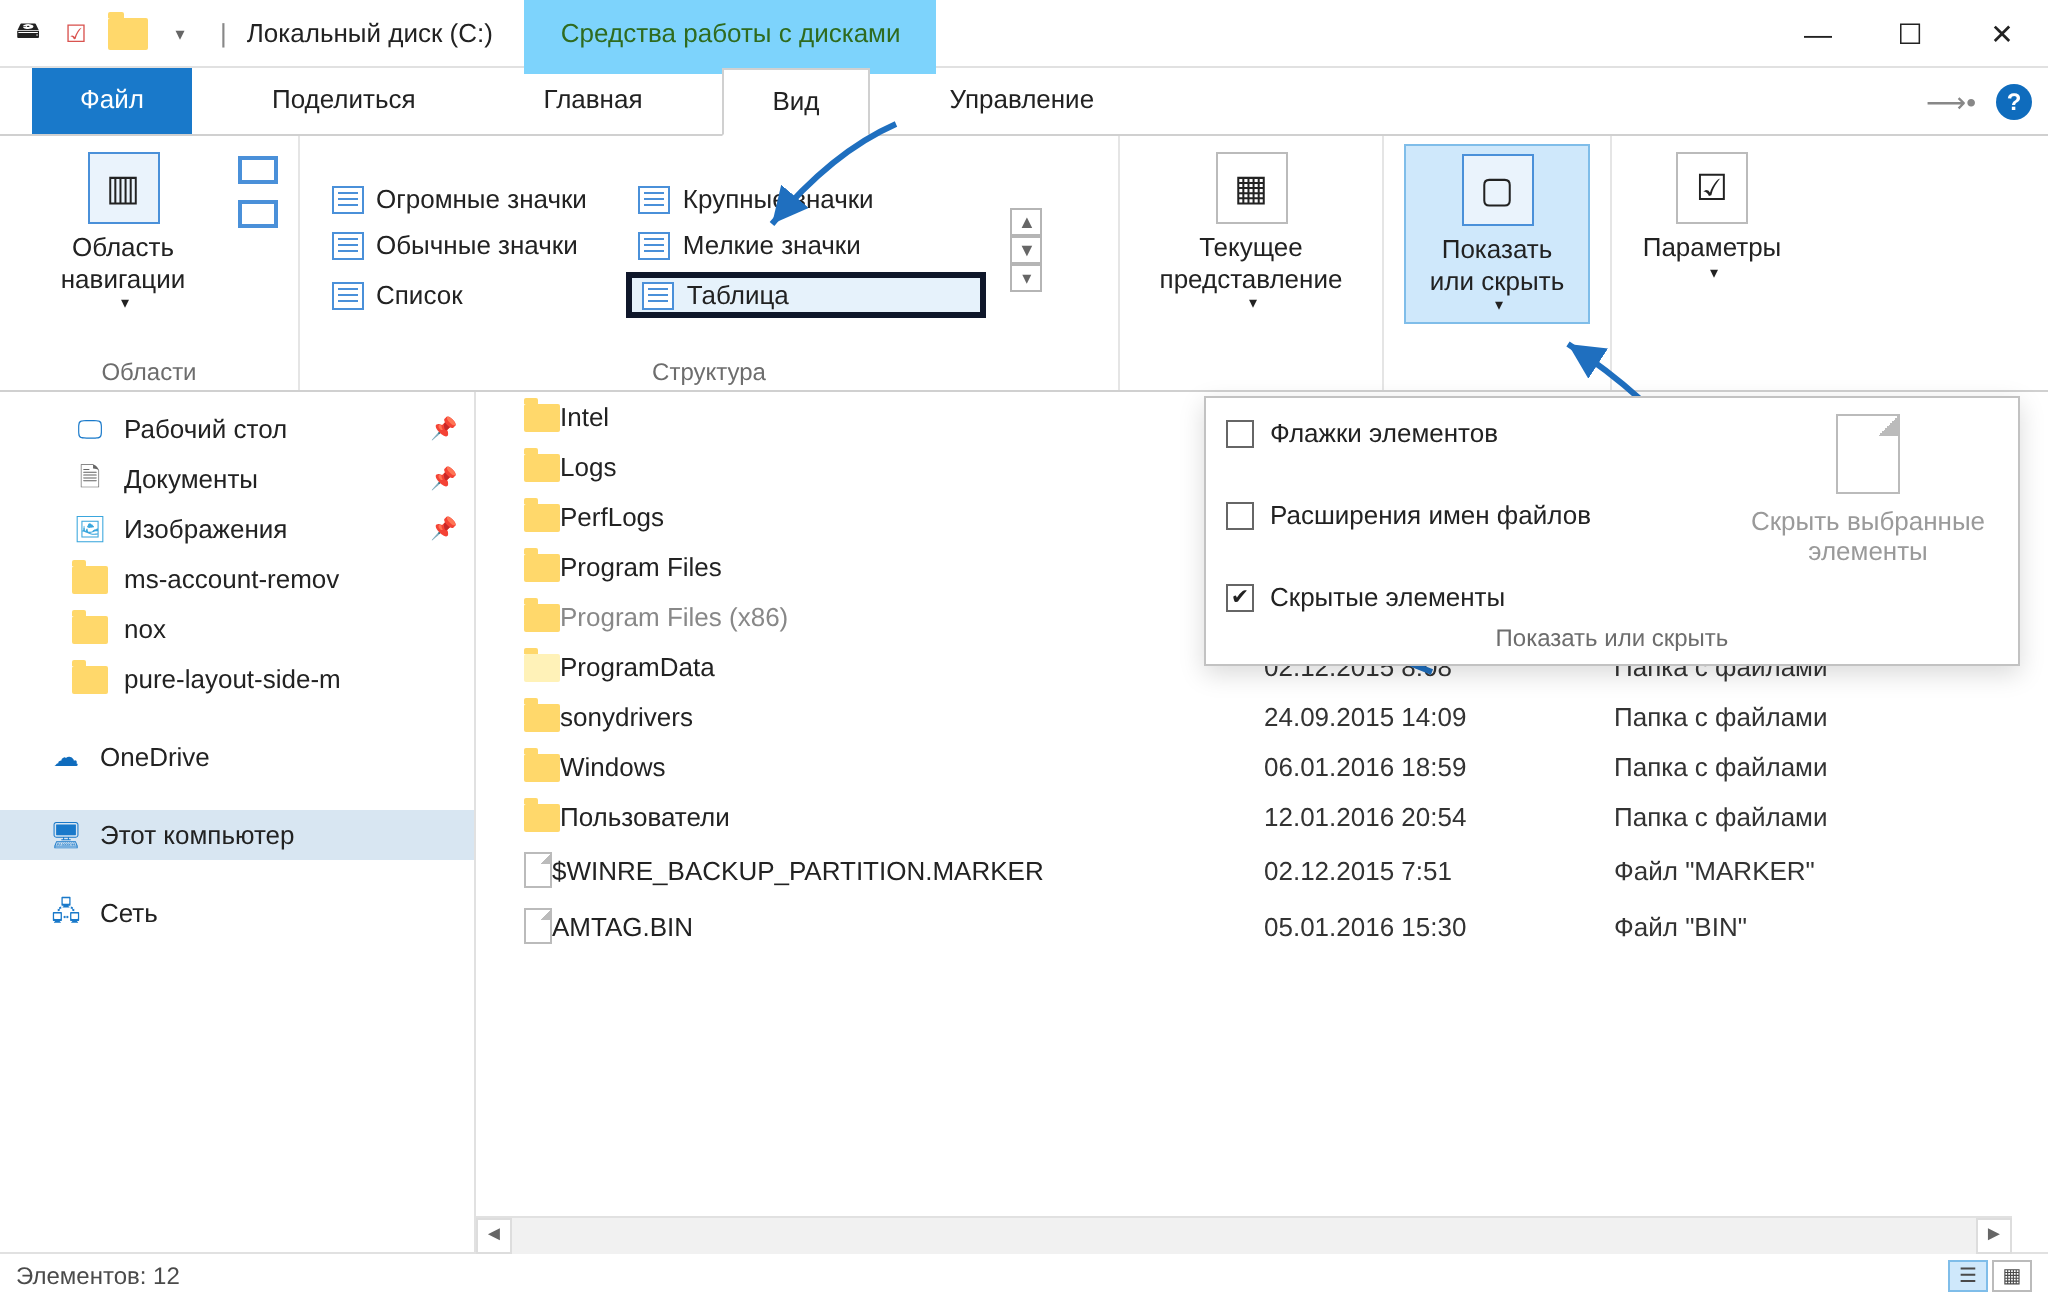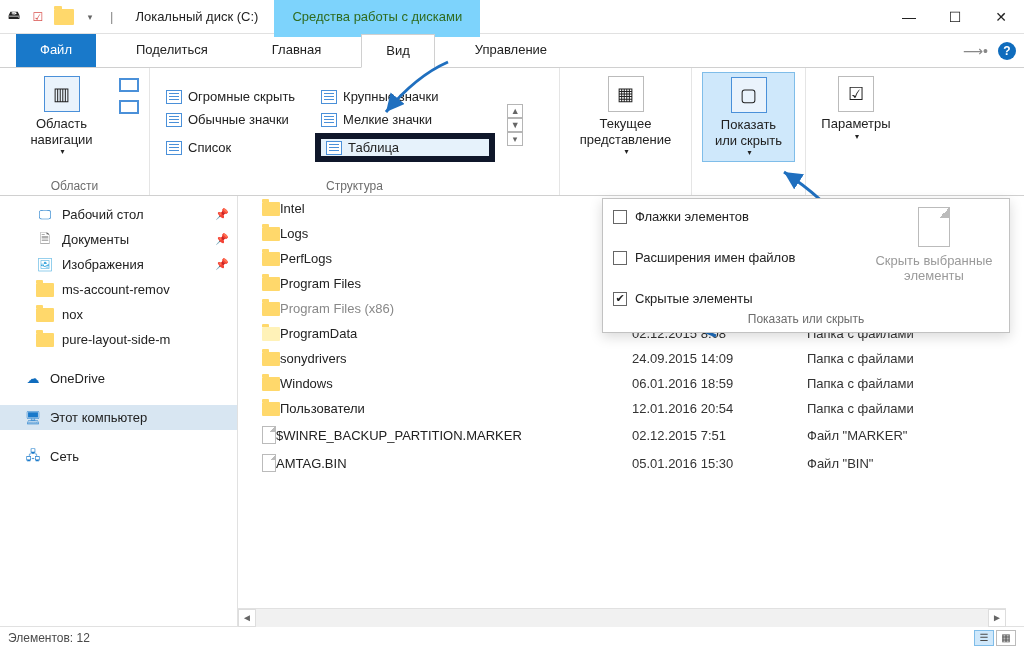--- a/index.html
+++ b/index.html
@@ -5,21 +5,21 @@
 * { margin: 0; padding: 0; box-sizing: border-box; font-family: "Segoe UI", Tahoma, sans-serif; }
 body { width: 1024px; height: 648px; background: #fff; font-size: 13px; color: #222; overflow: hidden; }
 
 
 .titlebar { height: 34px; display: flex; align-items: center; border-bottom: 1px solid #e1e1e1; }
 .qat { display: flex; align-items: center; gap: 8px; padding: 0 6px; }
 .qat-icon { width: 16px; height: 16px; display: flex; align-items: center; justify-content: center; font-size: 12px; }
 .title-folder-icon { width: 20px; height: 16px; background: #ffd86b; border-radius: 1px; position: relative; }
 .title-folder-icon::before { content: ""; position: absolute; top: -3px; left: 0; width: 8px; height: 3px; background: #ffd86b; border-radius: 1px 1px 0 0; }
 .titlebar-sep { color: #888; margin: 0 6px; }
-.titlebar-title { margin-left: 16px; flex: 0 0 auto; }
+.titlebar-title { margin-left: 4px; flex: 0 0 auto; }
 .tool-tab { background: #7dd3fc; color: #2f6b1f; padding: 6px 18px; height: 40px; display: flex; align-items: center; margin-left: 16px; }
 .titlebar-spacer { flex: 1; }
 .win-controls { display: flex; }
 .win-btn { width: 46px; height: 34px; display: flex; align-items: center; justify-content: center; font-size: 14px; }
 
 
 .tabs { height: 34px; display: flex; align-items: stretch; border-bottom: 1px solid #d0d0d0; }
 .tab { padding: 8px 24px; cursor: pointer; margin-left: 16px; }
 .tab.file { background: #1979ca; color: #fff; }
 .tab.active { border: 1px solid #d0d0d0; border-bottom: 1px solid #fff; margin-bottom: -1px; background: #fff; }
@@ -33,21 +33,21 @@
 .ribbon-group-label { text-align: center; color: #6d6d6d; font-size: 12px; padding-top: 2px; }
 .big-btn { display: flex; flex-direction: column; align-items: center; justify-content: flex-start; width: auto; min-width: 80px; padding: 4px 6px; cursor: pointer; }
 .big-btn .big-icon { width: 36px; height: 36px; border: 1px solid #4a90d9; background: #eaf3fc; display: flex; align-items: center; justify-content: center; margin-bottom: 4px; font-size: 18px; }
 .big-icon.plain { border-color: #bbb; background: #fff; }
 .big-btn .label { text-align: center; line-height: 1.2; }
 .big-btn.highlighted { background: #cfe8fb; border: 1px solid #7fbde9; }
 .panes-col { display: flex; flex-direction: column; gap: 8px; padding-top: 6px; }
 .panes-icon { width: 20px; height: 14px; border: 2px solid #4a90d9; background: #fff; }
 .layout-grid { display: grid; grid-template-columns: auto auto; gap: 4px 14px; }
 .layout-item { display: flex; align-items: center; gap: 6px; padding: 2px 6px; cursor: pointer; }
-.layout-item.selected { border: 6px solid #0f172a; background: #e6f2fb; padding: 1px 5px; }
+.layout-item.selected { border: 3px solid #0f172a; background: #e6f2fb; padding: 1px 5px; }
 .layout-icon { width: 16px; height: 14px; border: 1px solid #4a90d9; background: #fff; position: relative; }
 .layout-icon::after { content:""; position:absolute; inset:2px; background: repeating-linear-gradient(#4a90d9 0 1px, transparent 1px 3px); }
 .layout-scroll { display: flex; flex-direction: column; margin-left: 6px; }
 .layout-scroll span { width: 16px; height: 14px; border: 1px solid #b5b5b5; display: flex; align-items: center; justify-content: center; font-size: 9px; color: #666; cursor: pointer; }
 .drop-arrow { font-size: 8px; margin-left: 2px; }
 
 
 .arrow { position: absolute; pointer-events: none; }
 
 
@@ -140,21 +140,21 @@
       </div>
     </div>
     <div class="ribbon-group-label">Области</div>
   </div>
 
   <div class="ribbon-group" style="width:410px">
     <div class="ribbon-group-body" style="align-items:center">
       <div class="layout-grid">
         <div class="layout-item">
             <span class="layout-icon"></span>
-            <span>Огромные скрыть</span>
+            <span>Огромные значки</span>
           </div>
         <div class="layout-item">
             <span class="layout-icon"></span>
             <span>Крупные значки</span>
           </div>
         <div class="layout-item">
             <span class="layout-icon"></span>
             <span>Обычные значки</span>
           </div>
         <div class="layout-item">

